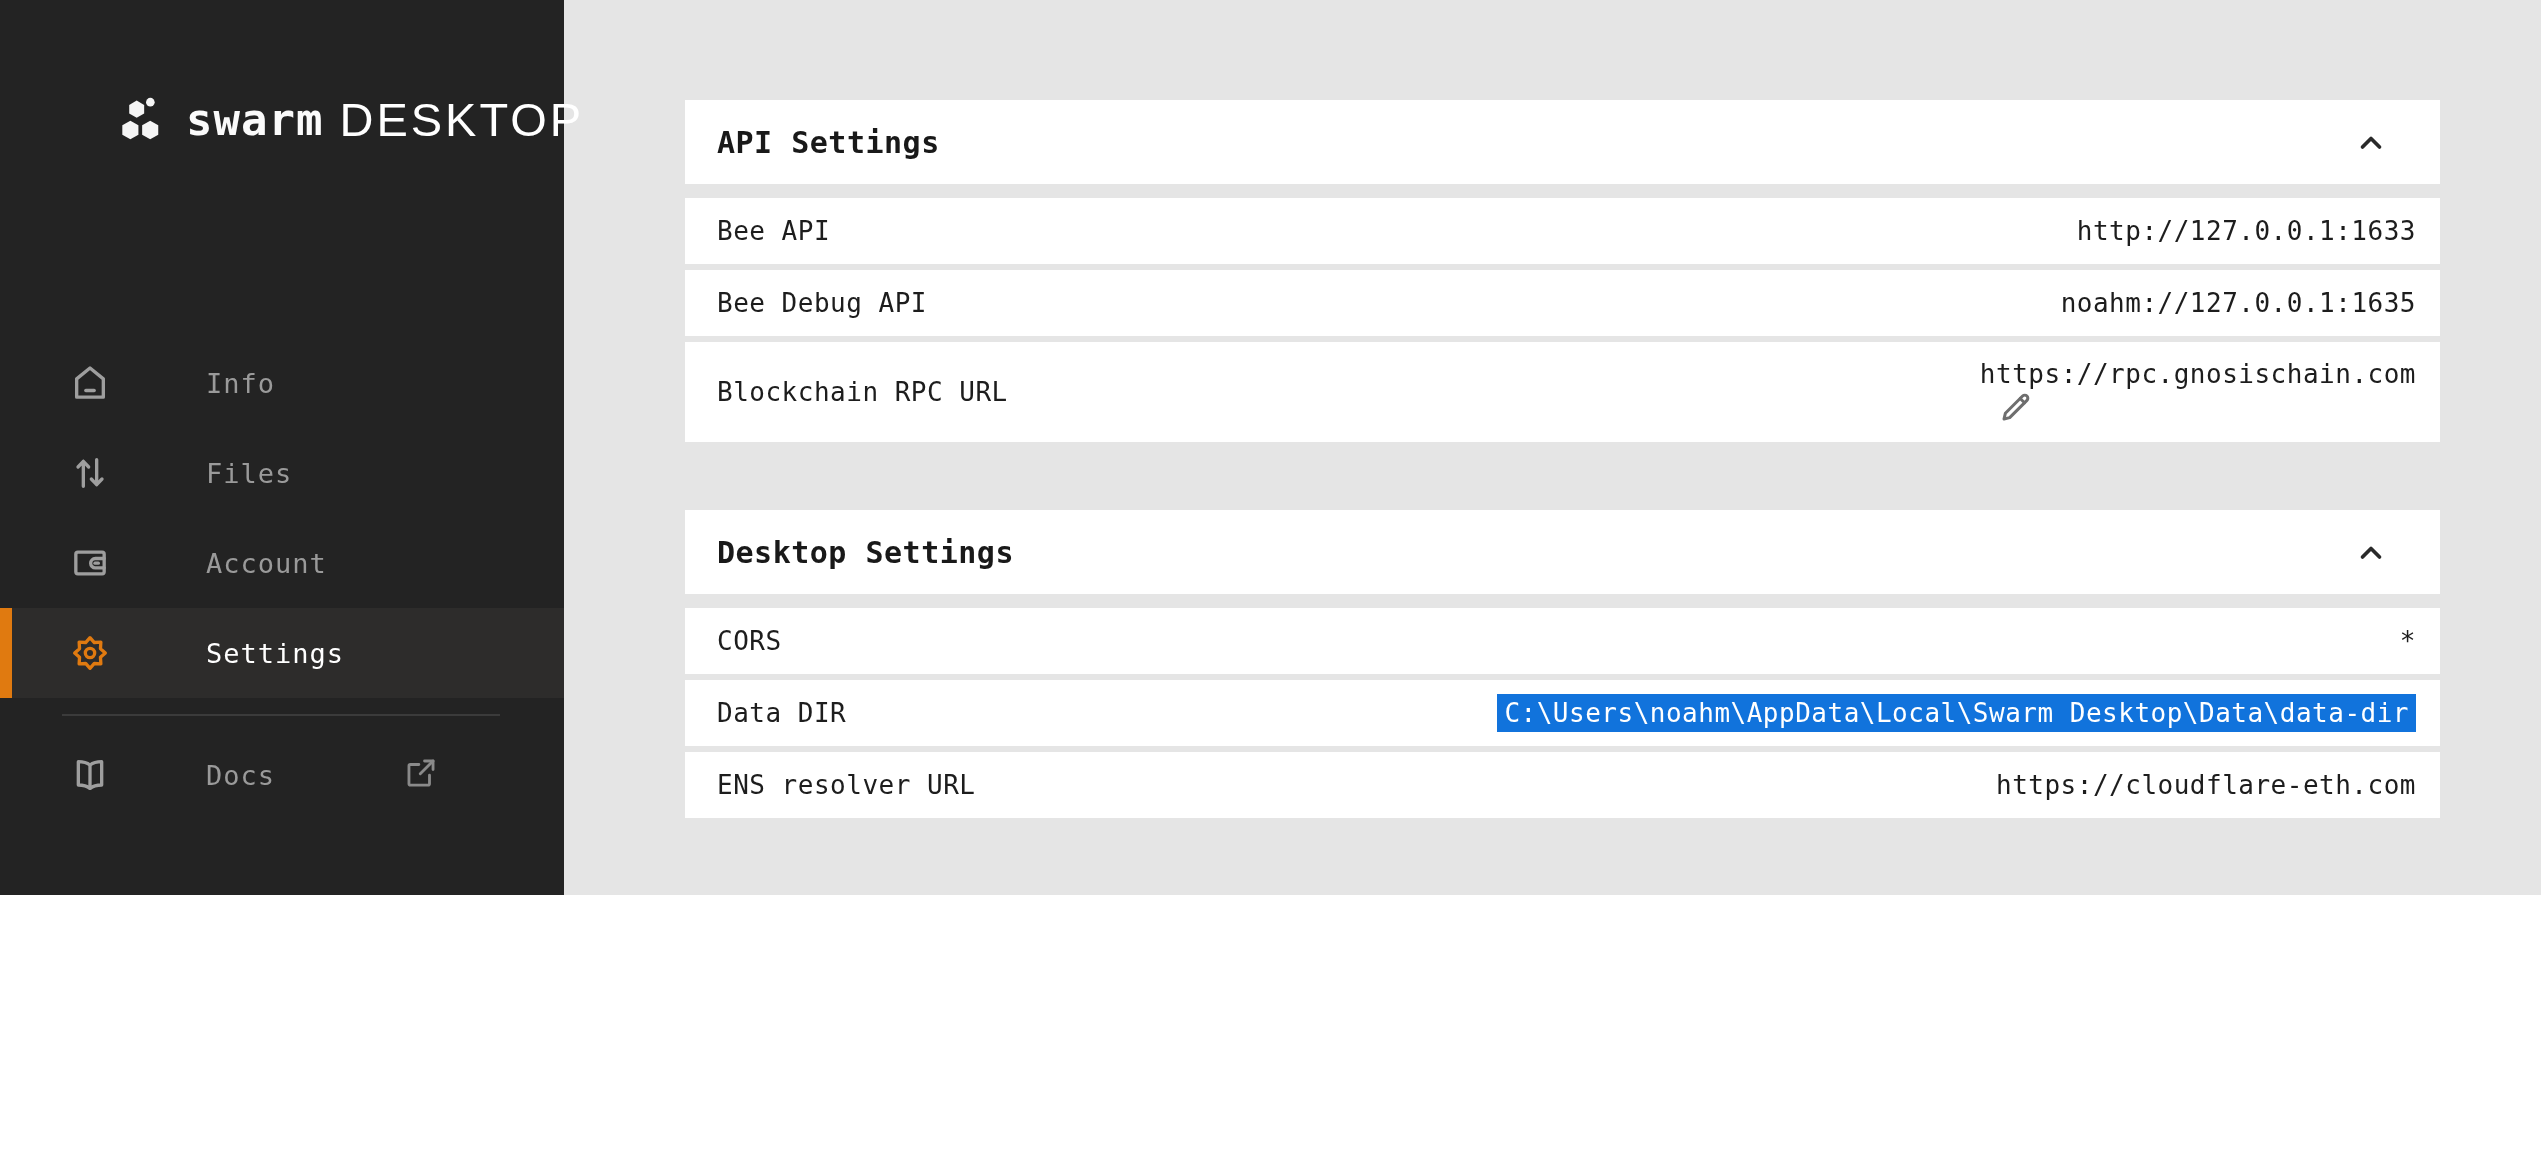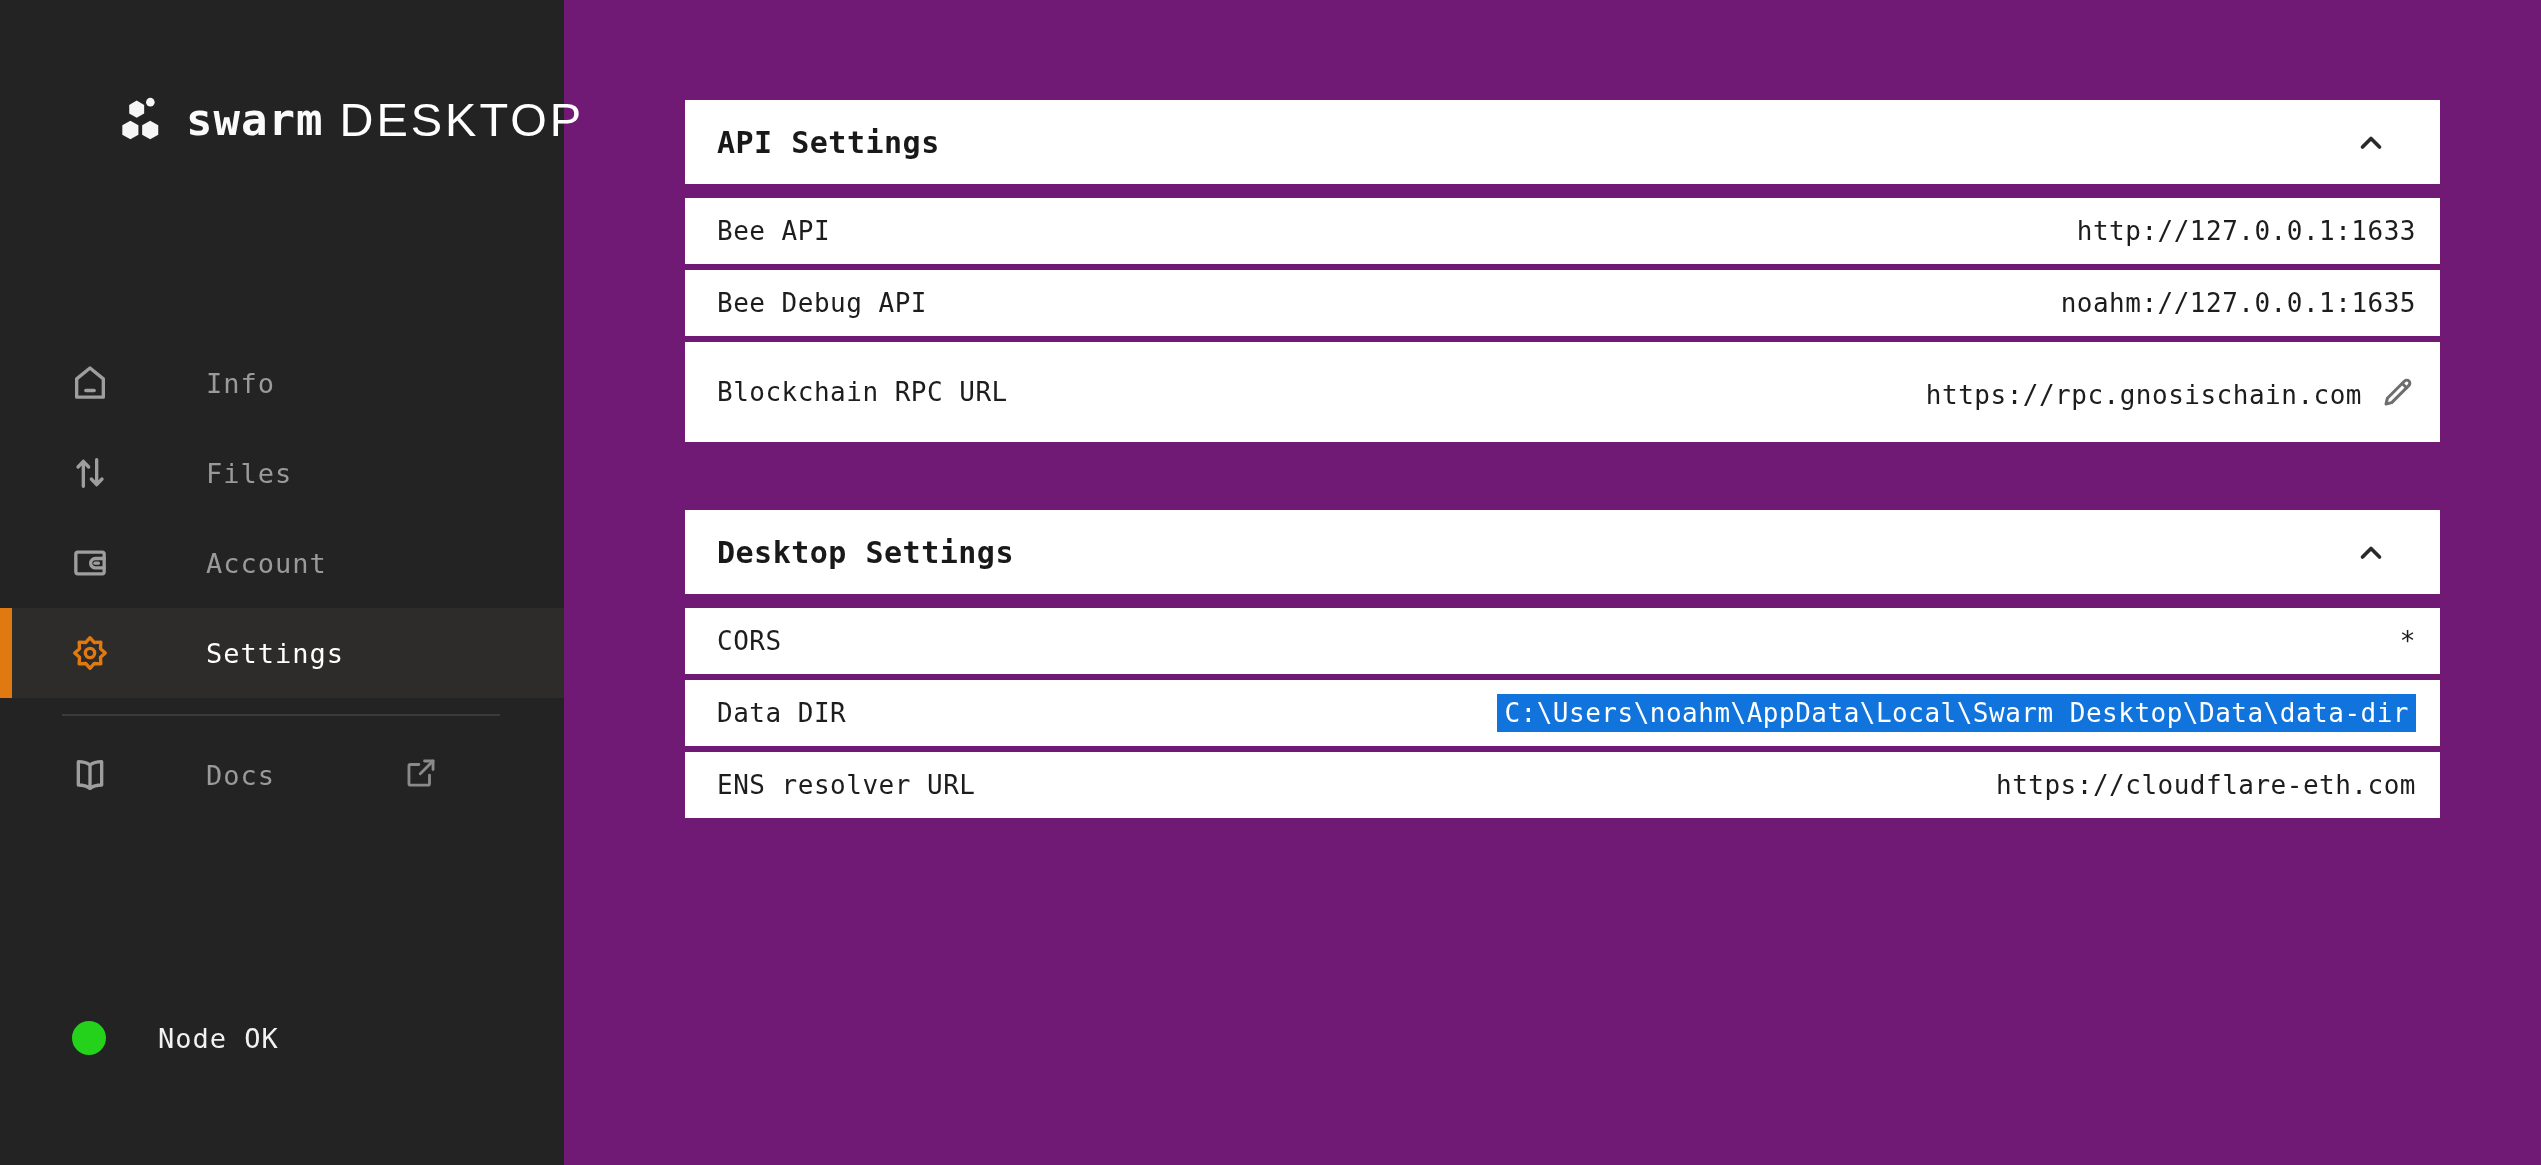--- a/index.html
+++ b/index.html
@@ -1,19 +1,19 @@
 <!DOCTYPE html>
 <html><head>
 <meta charset="utf-8">
 <style>
   * { margin:0; padding:0; box-sizing:border-box; }
   html,body { width:2541px; height:1165px; }
   .app {
-    width:2541px; height:1165px; display:flex; overflow:hidden;
-    font-family:"DejaVu Sans Mono", monospace; background:#701a75;
+    width:2541px; height:895px; display:flex; overflow:hidden;
+    font-family:"DejaVu Sans Mono", monospace; background:#e5e5e5;
   }
 
   
   .sidebar { width:564px; height:100%; background:#232323; position:relative; flex-shrink:0; }
   .logo { position:absolute; top:92px; left:118px; display:flex; align-items:center; }
   .logo-mark { width:46px; height:50px; }
   .logo-swarm { font-size:44px; font-weight:bold; color:#fafafa; margin-left:22px; letter-spacing:1px; }
   .logo-desktop { font-family:"Liberation Sans", sans-serif; font-size:47px; font-weight:400;
     color:#ffffff; letter-spacing:3px; margin-left:16px; }
 
@@ -45,21 +45,21 @@
   .section + .section { margin-top:68px; }
 
   .row {
     background:#ffffff; height:66px; margin-top:6px; display:flex; align-items:center;
     justify-content:space-between; padding:0 24px 0 32px;
   }
   .row.first { margin-top:14px; }
   .row.tall { height:100px; padding-right:24px; }
   .row-label { font-size:26px; color:#1d1d1d; letter-spacing:0.5px; }
   .row-value { font-size:26px; color:#1d1d1d; letter-spacing:0.5px; white-space:pre; }
-  .value-group { display:flex; align-items:flex-end; }
+  .value-group { display:flex; align-items:flex-start;flex-direction:column; }
   .edit-icon { margin-left:18px; }
   .edit-icon svg { width:36px; height:36px; stroke:#6e6e6e; fill:none; stroke-width:2; display:block; }
   .row-value.highlight { background:#1173dc; color:#ffffff; padding:4px 7px; }
 </style>
 </head>
 <body>
 
 <div class="app">
 
   <div class="sidebar">

